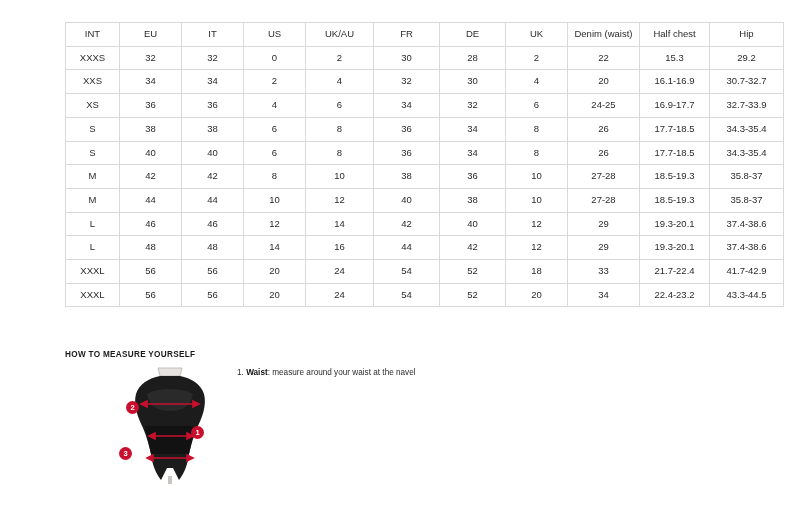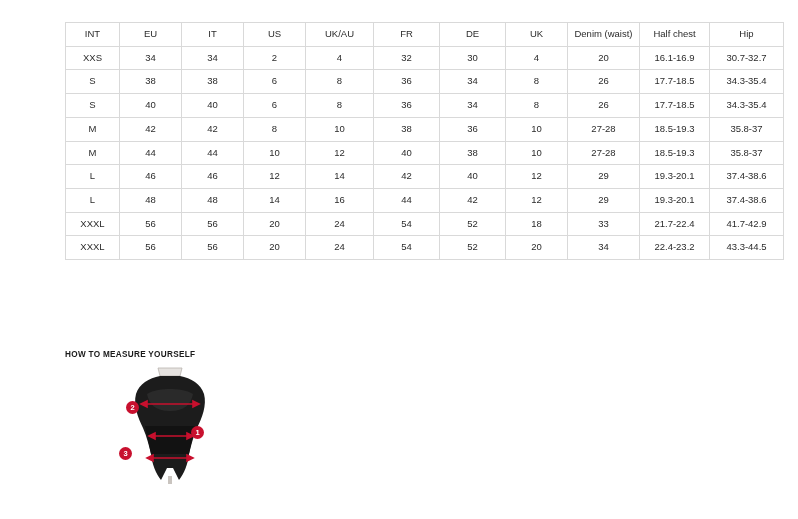--- a/index.html
+++ b/index.html
@@ -149,31 +149,57 @@
           <th>FR</th>
           <th>DE</th>
           <th>UK</th>
           <th>Denim (waist)</th>
           <th>Half chest</th>
           <th>Hip</th>
         </tr>
       </thead>
       <tbody>
         <tr>
+          <td>XXXS</td>
+          <td>32</td>
+          <td>32</td>
+          <td>0</td>
+          <td>2</td>
+          <td>30</td>
+          <td>28</td>
+          <td>2</td>
+          <td>22</td>
+          <td>15.3</td>
+          <td>29.2</td>
+        </tr>
+        <tr>
           <td>XXS</td>
           <td>34</td>
           <td>34</td>
           <td>2</td>
           <td>4</td>
           <td>32</td>
           <td>30</td>
           <td>4</td>
           <td>20</td>
           <td>16.1-16.9</td>
           <td>30.7-32.7</td>
+        </tr>
+        <tr>
+          <td>XS</td>
+          <td>36</td>
+          <td>36</td>
+          <td>4</td>
+          <td>6</td>
+          <td>34</td>
+          <td>32</td>
+          <td>6</td>
+          <td>24-25</td>
+          <td>16.9-17.7</td>
+          <td>32.7-33.9</td>
         </tr>
         <tr>
           <td>S</td>
           <td>38</td>
           <td>38</td>
           <td>6</td>
           <td>8</td>
           <td>36</td>
           <td>34</td>
           <td>8</td>
@@ -315,16 +341,20 @@
           <polygon points="88,94 82,91 82,97"></polygon>
         </g>
       </svg>
 
       <div class="bullet b1">1</div>
       <div class="bullet b2">2</div>
       <div class="bullet b3">3</div>
     </div>
 
     <div class="steps">
+      <div class="step">
+        <span>1.</span>
+        <b>Waist</b><span>: measure around your waist at the navel</span>
+      </div>
     </div>
   </div>
 
 </div>
 
 </body></html>

